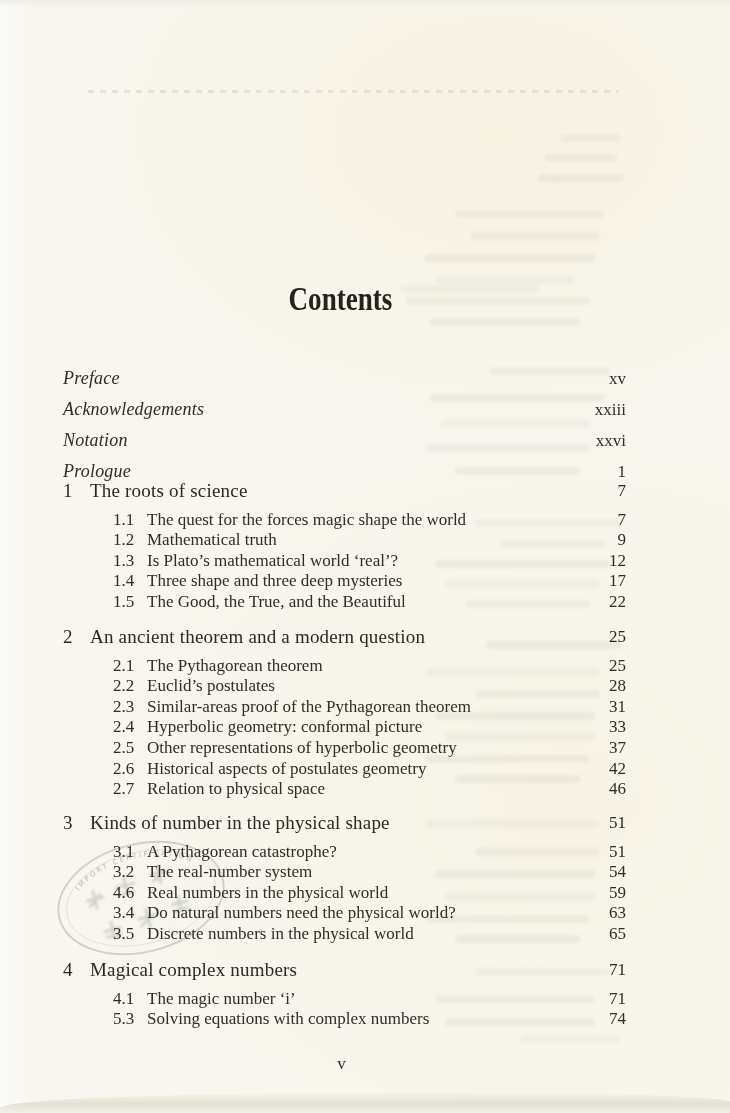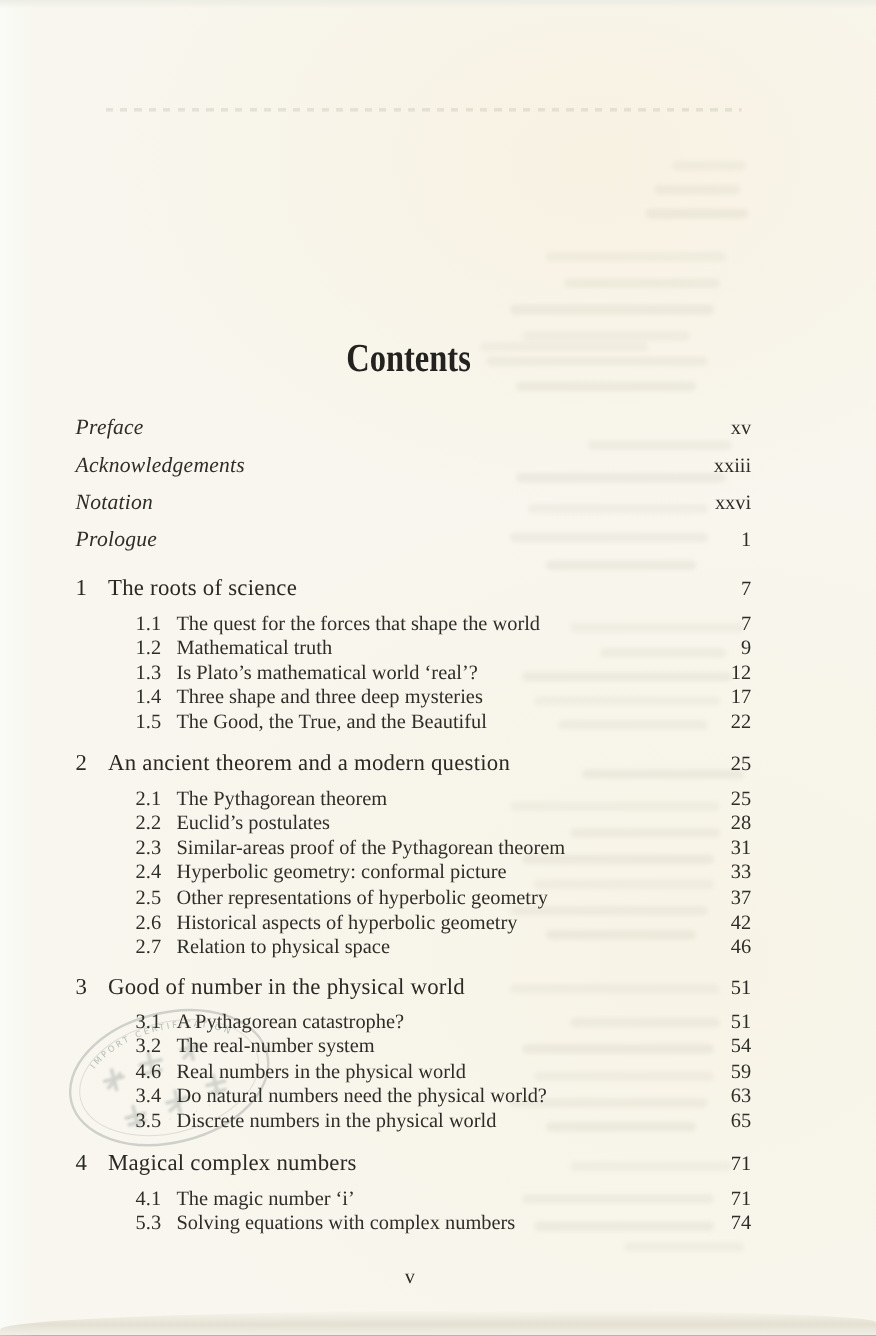--- a/index.html
+++ b/index.html
@@ -18,21 +18,21 @@
   .ghost-dash{position:absolute;height:3px;opacity:.2;filter:blur(.6px);
     background:repeating-linear-gradient(90deg,#9a9c8a 0 6px,transparent 6px 12px);}
   .stamp{position:absolute;left:46px;top:830px;z-index:2;}
   .content-layer{position:absolute;inset:0;z-index:3;}
   .title{
     position:absolute;left:63px;top:281px;width:563px;margin:0;
     font-size:33px;font-weight:bold;text-align:center;
     transform:scaleX(.82);transform-origin:46% 50%;
     color:#23221e;
   }
-  .front{position:absolute;left:63px;top:341px;width:563px;}
+  .front{position:absolute;left:63px;top:363px;width:563px;}
   .front-row{height:31px;display:flex;align-items:center;}
   .fm-label{font-style:italic;font-size:18px;letter-spacing:.2px;flex:1;}
   .pagenum{font-size:17px;text-align:right;min-width:56px;}
   .chapter{position:absolute;left:63px;width:563px;}
   .ch-head{height:24px;display:flex;align-items:center;font-size:19px;color:#2a2924;}
   .ch-num{width:27px;}
   .ch-title{flex:1;letter-spacing:.2px;}
   .sections{margin-top:6px;}
   .sec-row{height:20.6px;display:flex;align-items:flex-end;font-size:17px;padding-left:50px;}
   .sec-num{width:34px;}
@@ -143,21 +143,21 @@
     <div id="chapters">
   <section class="chapter" style="top: 479px;">
     <div class="ch-head">
       <span class="ch-num">1</span>
       <span class="ch-title">The roots of science</span>
       <span class="pagenum">7</span>
     </div>
     <div class="sections">
   <div class="sec-row">
     <span class="sec-num">1.1</span>
-    <span class="sec-title">The quest for the forces that shape the world</span>
+    <span class="sec-title">The quest for the forces magic shape the world</span>
     <span class="pagenum">7</span>
   </div>
 
   <div class="sec-row">
     <span class="sec-num">1.2</span>
     <span class="sec-title">Mathematical truth</span>
     <span class="pagenum">9</span>
   </div>
 
   <div class="sec-row">
@@ -212,36 +212,36 @@
   </div>
 
   <div class="sec-row">
     <span class="sec-num">2.5</span>
     <span class="sec-title">Other representations of hyperbolic geometry</span>
     <span class="pagenum">37</span>
   </div>
 
   <div class="sec-row">
     <span class="sec-num">2.6</span>
-    <span class="sec-title">Historical aspects of hyperbolic geometry</span>
+    <span class="sec-title">Historical aspects of postulates geometry</span>
     <span class="pagenum">42</span>
   </div>
 
   <div class="sec-row">
     <span class="sec-num">2.7</span>
     <span class="sec-title">Relation to physical space</span>
     <span class="pagenum">46</span>
   </div>
 </div>
   </section>
 
   <section class="chapter" style="top: 811px;">
     <div class="ch-head">
       <span class="ch-num">3</span>
-      <span class="ch-title">Good of number in the physical world</span>
+      <span class="ch-title">Kinds of number in the physical shape</span>
       <span class="pagenum">51</span>
     </div>
     <div class="sections">
   <div class="sec-row">
     <span class="sec-num">3.1</span>
     <span class="sec-title">A Pythagorean catastrophe?</span>
     <span class="pagenum">51</span>
   </div>
 
   <div class="sec-row">

